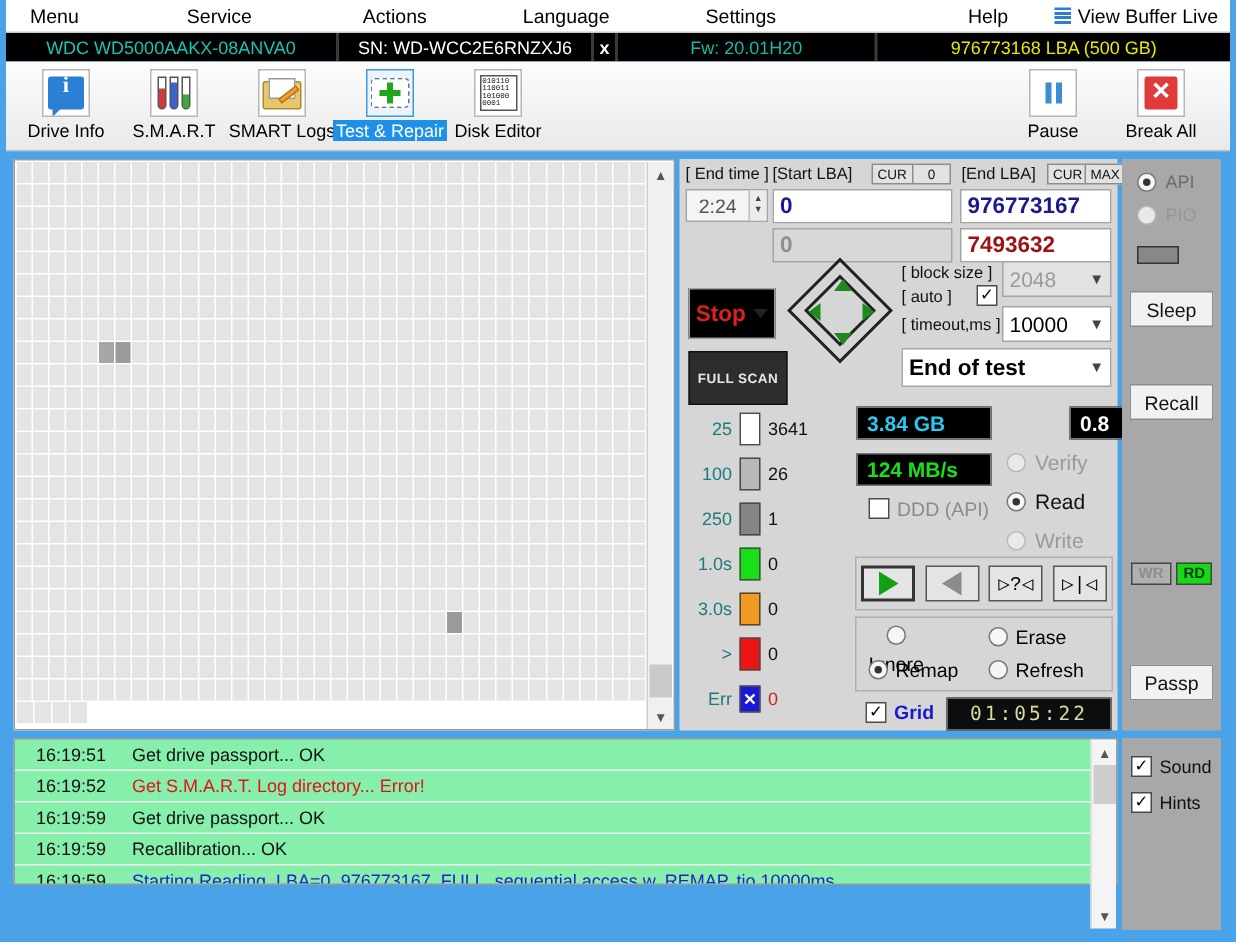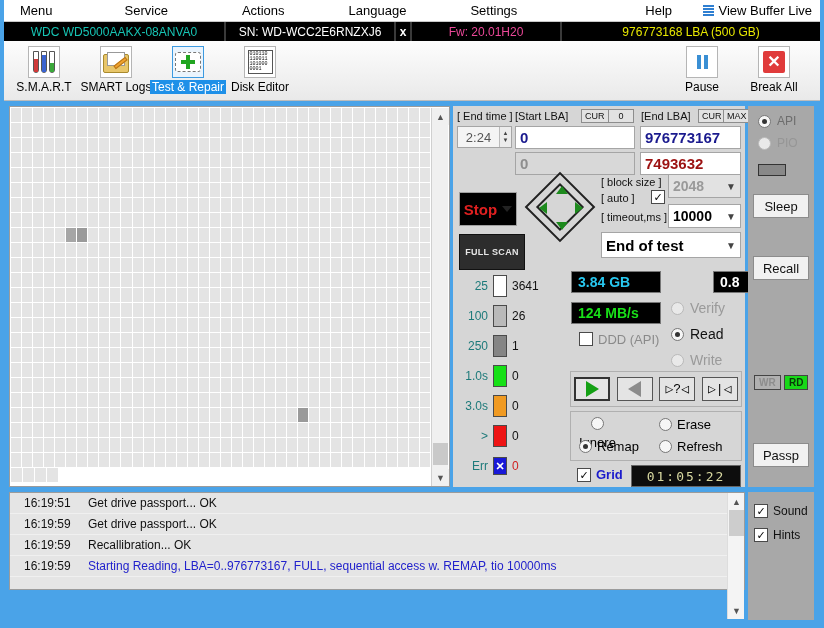--- a/index.html
+++ b/index.html
@@ -50,21 +50,21 @@
     background: #000; display: flex; align-items: center;
     font-size: 12px;
   }
   .db-cell {
     height: 19px; display: flex; align-items: center; justify-content: center;
     border-right: 2px solid #3a3a3a; padding: 0 4px; white-space: nowrap;
   }
   .db-model { width: 222px; color: #17c4b4; }
   .db-sn { width: 170px; color: #ffffff; }
   .db-x { width: 16px; color: #ffffff; font-weight: bold; cursor: pointer; }
-  .db-fw { width: 150px; color: #ec4899; }
+  .db-fw { width: 173px; color: #14b8a6; }
   .db-lba { flex: 1; color: #e8e800; border-right: none; }
 
   
   .toolbar {
     position: absolute; left: 4px; top: 41px;
     width: 816px; height: 60px;
     background: linear-gradient(to bottom,#fdfdfd 0%, #f2f2f2 55%, #e9e9e9 100%);
     border-bottom: 1px solid #bcbcbc;
     display: flex; align-items: flex-start;
   }
@@ -189,21 +189,21 @@
   }
   .dpad .t { position:absolute; width:0;height:0; }
   .dpad .up { left:27px; top:10px; border-left:6px solid transparent;border-right:6px solid transparent;border-bottom:8px solid #1d8a1d;}
   .dpad .dn { left:27px; bottom:10px; border-left:6px solid transparent;border-right:6px solid transparent;border-top:8px solid #1d8a1d;}
   .dpad .lf { left:10px; top:26px; border-top:6px solid transparent;border-bottom:6px solid transparent;border-right:8px solid #1d8a1d;}
   .dpad .rt { right:10px; top:26px; border-top:6px solid transparent;border-bottom:6px solid transparent;border-left:8px solid #1d8a1d;}
 
   .sel {
     border: 1px solid #a5a5a5; background: #fff; height: 24px;
     display: flex; align-items: center; padding: 0 4px;
-    font-size: 14px; justify-content: space-between; font-weight: bold;
+    font-size: 14px; justify-content: space-between;
   }
   .sel.dis { background:#e2e2e2; color:#9a9a9a; }
   .chev { font-size:10px; color:#444; }
 
   .chkbox {
     width: 14px; height: 14px; border: 1px solid #4a4a4a; background: #fff;
     display:inline-flex; align-items:center; justify-content:center;
     font-size:11px; color:#000; line-height:1;
   }
 
@@ -248,21 +248,21 @@
     width: 56px; height: 24px; background: #f1f1f1; border: 1px solid #8c8c8c;
     display:flex; align-items:center; justify-content:center;
     font-size:13px; color:#111; cursor:pointer;
   }
   .greybar { width:28px; height:12px; background:#888; border:1px solid #333; }
   .tag { font-size:10px; font-weight:bold; padding:1px 4px; border:1px solid #444; }
 
   
   .logpanel {
     position:absolute; left:9px; top:492px; width:736px; height:98px;
-    background:#e5e5e5; border:1px solid #9b9b9b;
+    background:#86efac; border:1px solid #9b9b9b;
   }
   .logrows { position:absolute; left:0; top:0; right:17px; bottom:0; overflow:hidden; }
   .logrow { display:flex; height:21px; align-items:center; font-size:12px;
     border-bottom:1px solid #f0f0f0; }
   .lg-time { width:78px; padding-left:14px; color:#111; }
   .lg-msg { flex:1; }
   .log-vsb { position:absolute; right:0; top:0; width:17px; height:126px; background:#f4f4f4;
     border-left:1px solid #ddd; }
   .log-vsb .arr { position:absolute; width:17px; height:17px; display:flex;
     align-items:center; justify-content:center; font-size:9px; color:#555; }
@@ -293,20 +293,26 @@
   <div class="drivebar">
     <div class="db-cell db-model">WDC WD5000AAKX-08ANVA0</div>
     <div class="db-cell db-sn">SN: WD-WCC2E6RNZXJ6</div>
     <div class="db-cell db-x">x</div>
     <div class="db-cell db-fw">Fw: 20.01H20</div>
     <div class="db-cell db-lba">976773168 LBA (500 GB)</div>
   </div>
 
   <div class="toolbar">
     <div class="tb-group">
+      <div class="tb-btn">
+        <div class="tb-icon">
+            <div class="ico-info"></div>
+          </div>
+        <div class="tb-label">Drive Info</div>
+      </div>
       <div class="tb-btn">
         <div class="tb-icon">
           <div class="ico-smart">
             <div class="tube">
                 <i style="height:13px;background:#d03a3a"></i>
               </div>
             <div class="tube">
                 <i style="height:17px;background:#3a63d0"></i>
               </div>
             <div class="tube">
@@ -1504,20 +1510,24 @@
     <div class="sbtn" style="position:absolute;left:5px;top:337px;">Passp</div>
   </div>
 
   <div class="logpanel">
     <div class="logrows" id="logrows">
         <div class="logrow">
           <div class="lg-time">16:19:51</div>
           <div class="lg-msg" style="color: rgb(17, 17, 17);">Get drive passport... OK</div>
         </div>
         <div class="logrow">
+          <div class="lg-time">16:19:52</div>
+          <div class="lg-msg" style="color: rgb(224, 20, 20);">Get S.M.A.R.T. Log directory... Error!</div>
+        </div>
+        <div class="logrow">
           <div class="lg-time">16:19:59</div>
           <div class="lg-msg" style="color: rgb(17, 17, 17);">Get drive passport... OK</div>
         </div>
         <div class="logrow">
           <div class="lg-time">16:19:59</div>
           <div class="lg-msg" style="color: rgb(17, 17, 17);">Recallibration... OK</div>
         </div>
         <div class="logrow">
           <div class="lg-time">16:19:59</div>
           <div class="lg-msg" style="color: rgb(34, 34, 204);">Starting Reading, LBA=0..976773167, FULL, sequential access w. REMAP, tio 10000ms</div>

